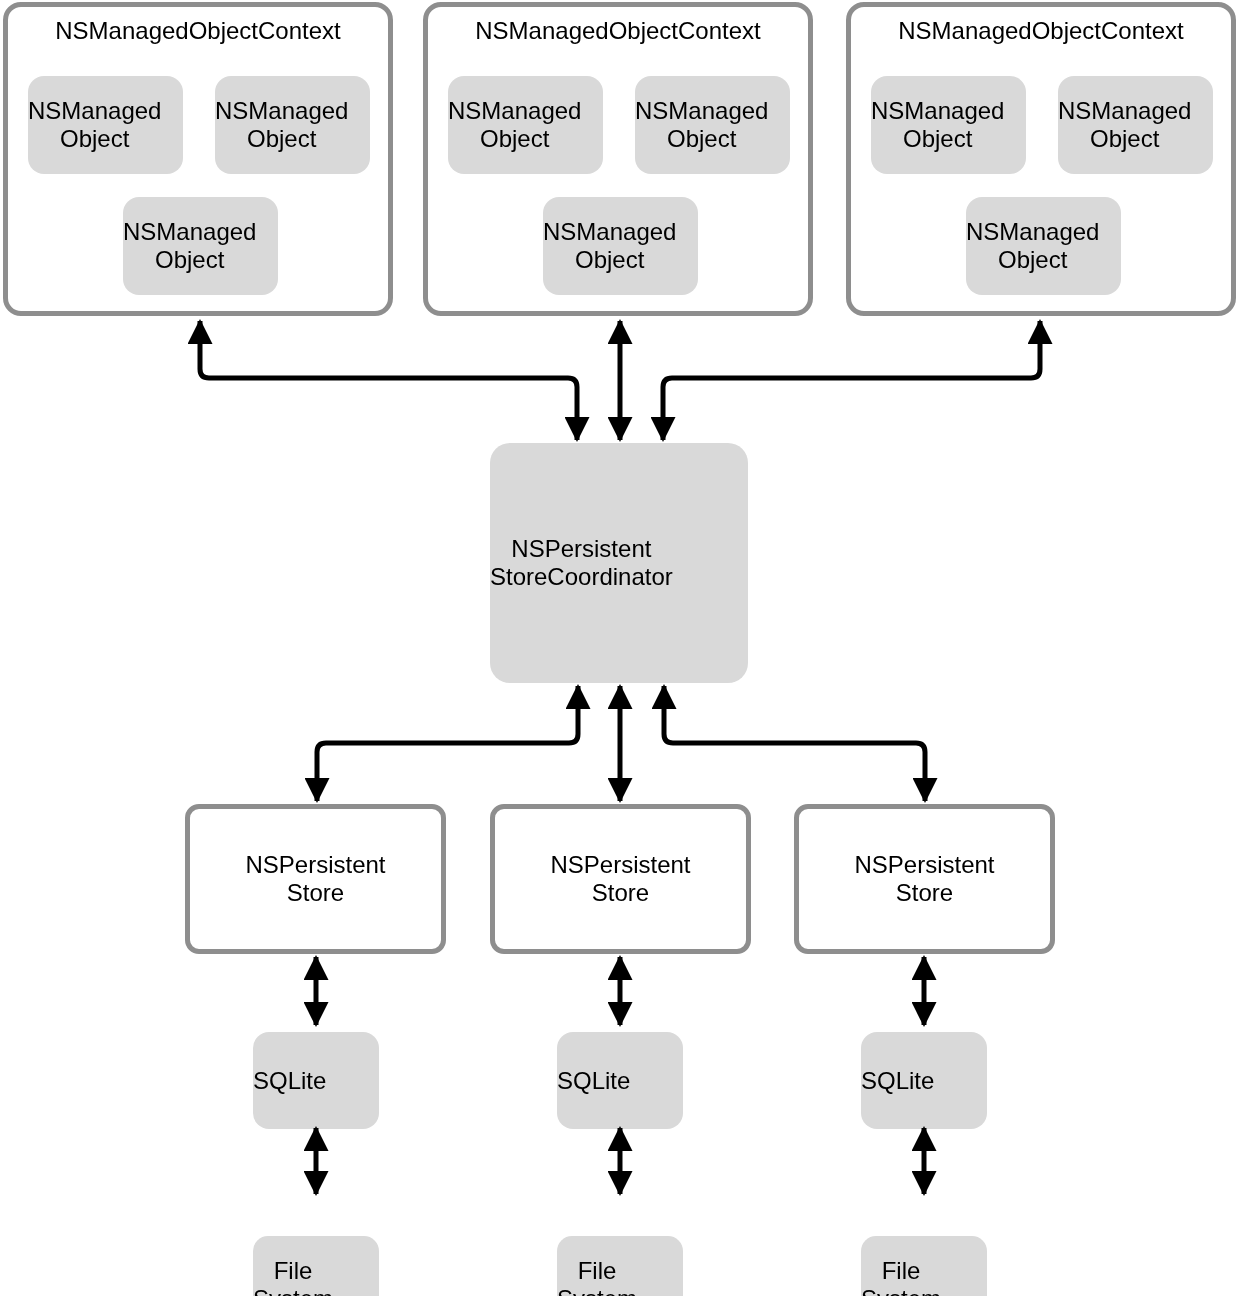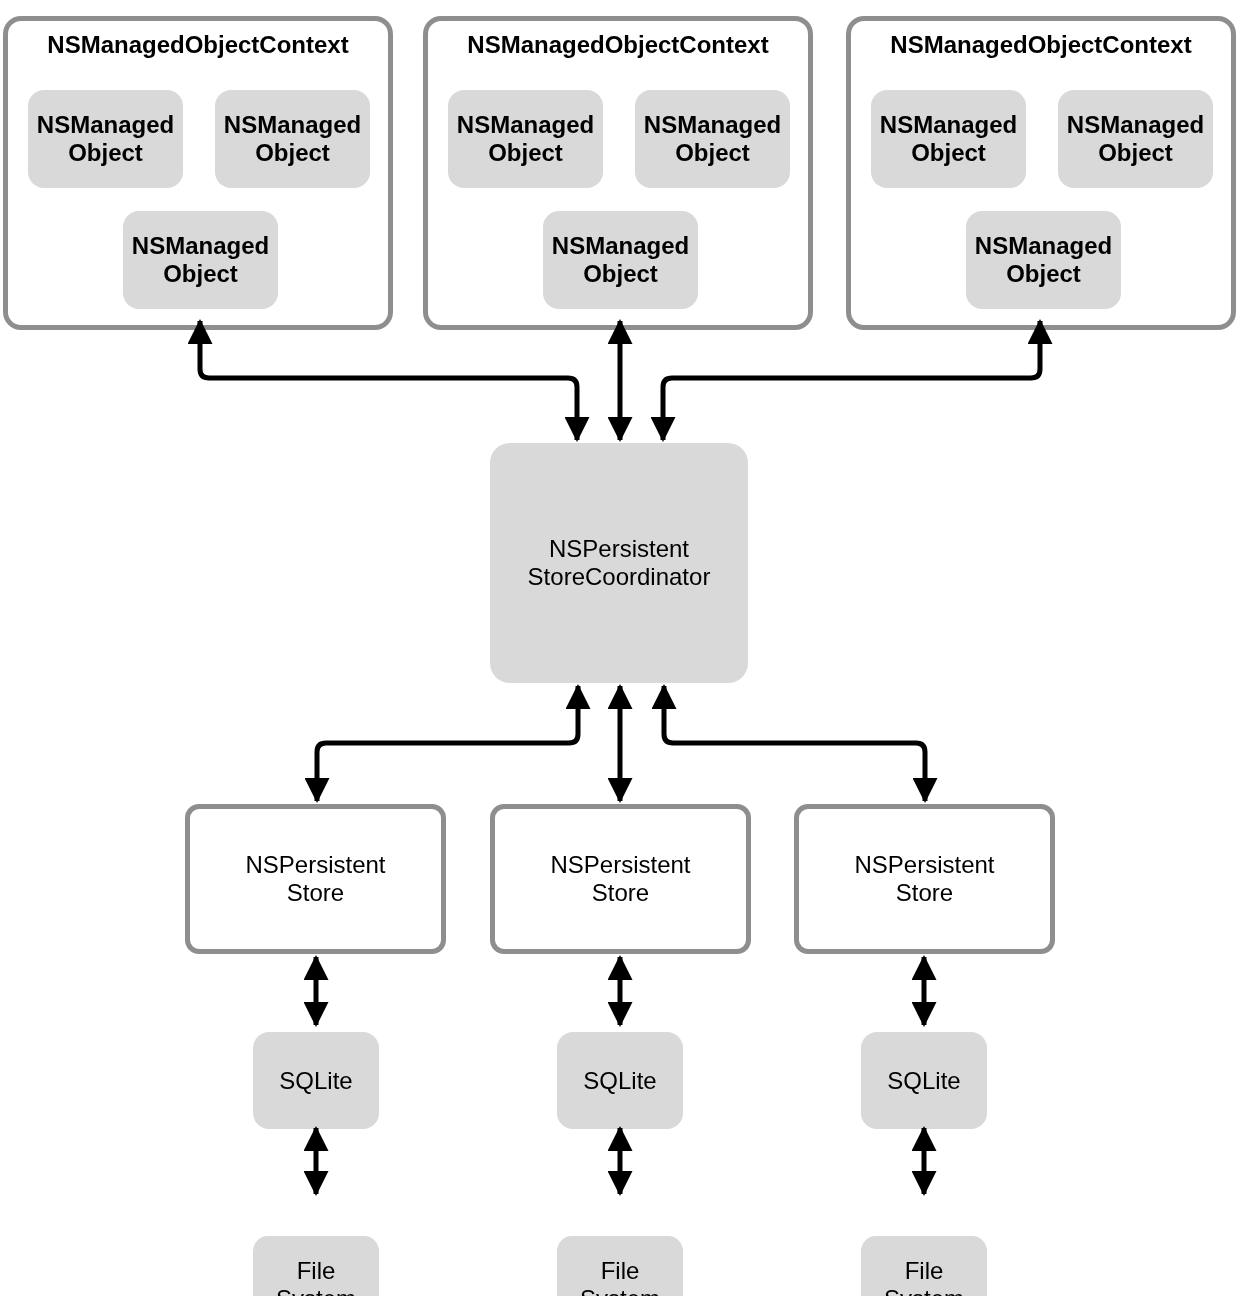--- a/index.html
+++ b/index.html
@@ -22,35 +22,34 @@
     text-align: center;
   }
   
   .outlined {
     position: absolute;
     box-sizing: border-box;
     background: #ffffff;
     border: 5px solid var(--border-gray, #8e8e8e);
     border-radius: 18px;
   }
-  .ctx { width: 390px; height: 314px; top: 16px; font-weight: bold; }
+  .ctx { width: 390px; height: 314px; top: 2px; }
   .ctx-title {
     position: absolute;
     top: 10px; left: 0; right: 0;
     text-align: center;
     font-size: 24px;
   }
   
   .graybox {
     position: absolute;
     background: var(--fill-gray, #d9d9d9);
     border-radius: 16px;
     display: flex;
     align-items: center;
-    justify-content: center;
   }
   .mobj { width: 155px; height: 98px; }
   .mobj.a { left: 20px;  top: 69px; }
   .mobj.b { left: 207px; top: 69px; }
   .mobj.c { left: 115px; top: 190px; }
   .coordinator {
     left: 490px; top: 443px;
     width: 258px; height: 240px;
     border-radius: 20px;
   }

